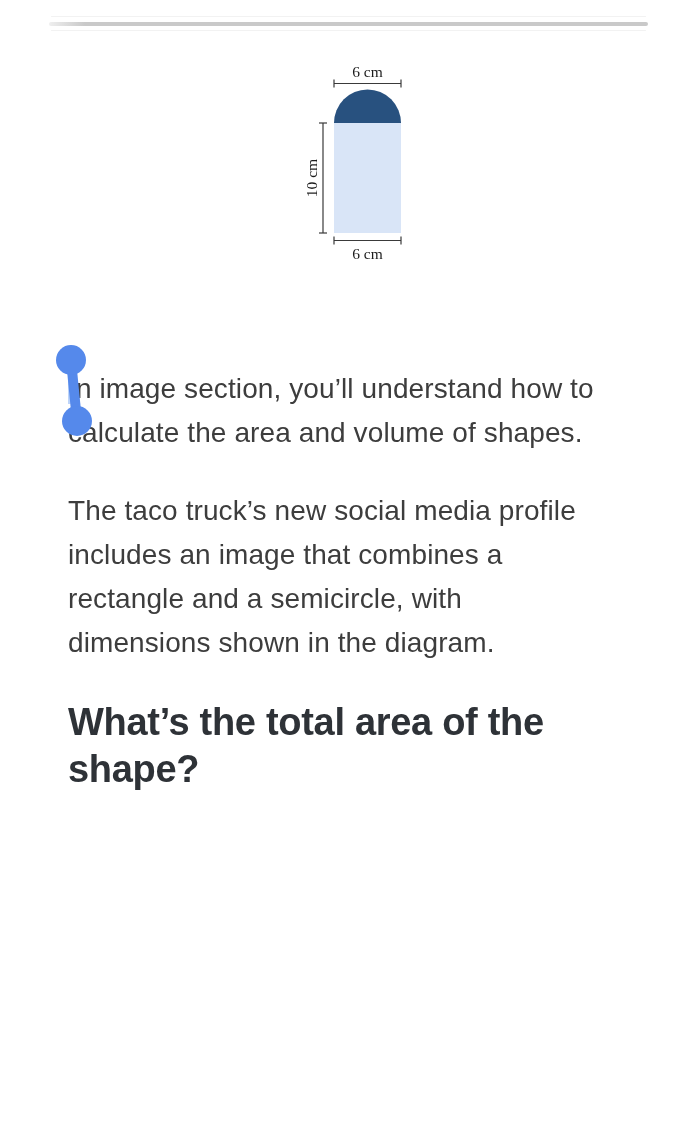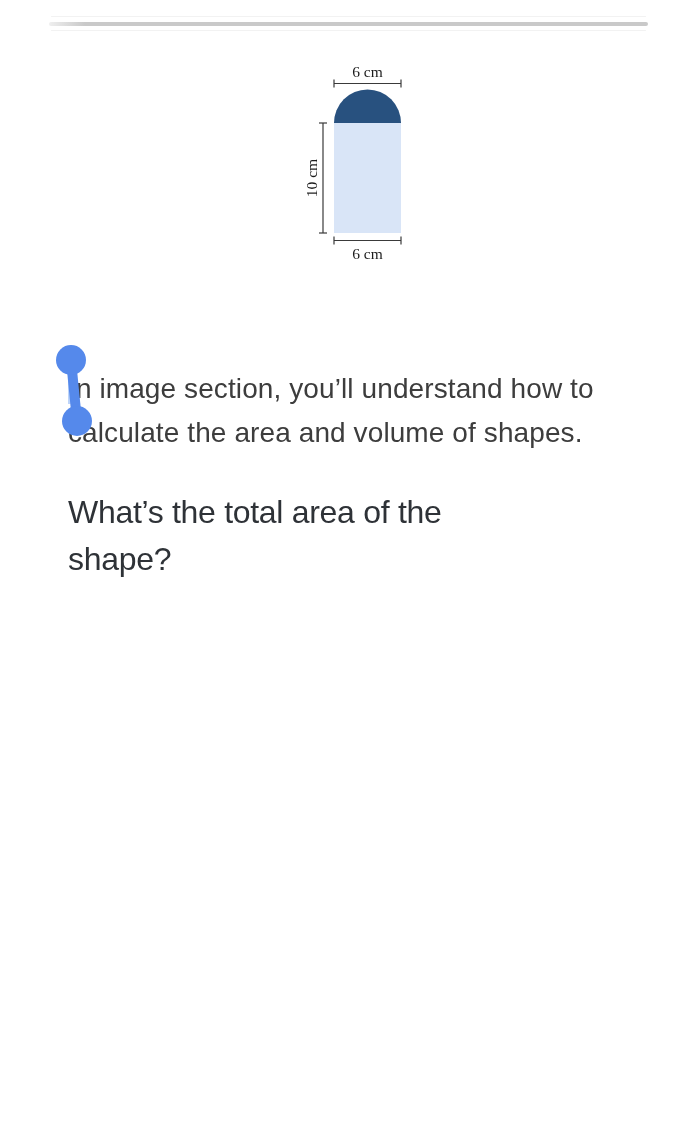--- a/index.html
+++ b/index.html
@@ -33,21 +33,21 @@
   .content { position: absolute; left: 68px; top: 367px; width: 600px; }
   .body-text {
     white-space: pre-line;
     font-size: 28px; line-height: 44px;
     color: var(--body-text, #3d3d3d);
     margin: 0 0 34px 0; letter-spacing: 0.1px;
   }
   .sel { background: var(--selection-highlight, #bdd4f9); }
   .question {
     white-space: pre-line;
-    font-size: 32px; line-height: 47px; font-weight: 400;
+    font-size: 38px; line-height: 47px; font-weight: 700;
     color: var(--heading-text, #2e3237);
     margin: 4px 0 0 0; letter-spacing: -0.3px;
   }
 
   
   .handles { position: absolute; left: 50px; top: 340px; z-index: 5; }
   .handles circle { fill: var(--selection-handle, #5589eb); }
   .handles line { stroke: var(--selection-handle, #5589eb); }
 </style>
 </head>
@@ -80,20 +80,24 @@
       <line x1="39" y1="185.5" x2="106" y2="185.5"></line>
       <line x1="39" y1="181.5" x2="39" y2="189.5"></line>
       <line x1="106" y1="181.5" x2="106" y2="189.5"></line>
     </g>
     <text class="dim-label" x="72.5" y="204" text-anchor="middle">6 cm</text>
   </svg>
 
   <div class="content">
     <p class="body-text"><span class="sel">I</span><span>n image section, you’ll understand how to
 calculate the area and volume of shapes.</span></p>
+    <p class="body-text">The taco truck’s new social media profile
+includes an image that combines a
+rectangle and a semicircle, with
+dimensions shown in the diagram.</p>
     <h1 class="question">What’s the total area of the
 shape?</h1>
   </div>
 
   <svg class="handles" width="70" height="110" viewBox="0 0 70 110">
     <line x1="21" y1="20" x2="27" y2="81" stroke-width="10"></line>
     <circle cx="21" cy="20" r="15"></circle>
     <circle cx="27" cy="81" r="15"></circle>
   </svg>
 

